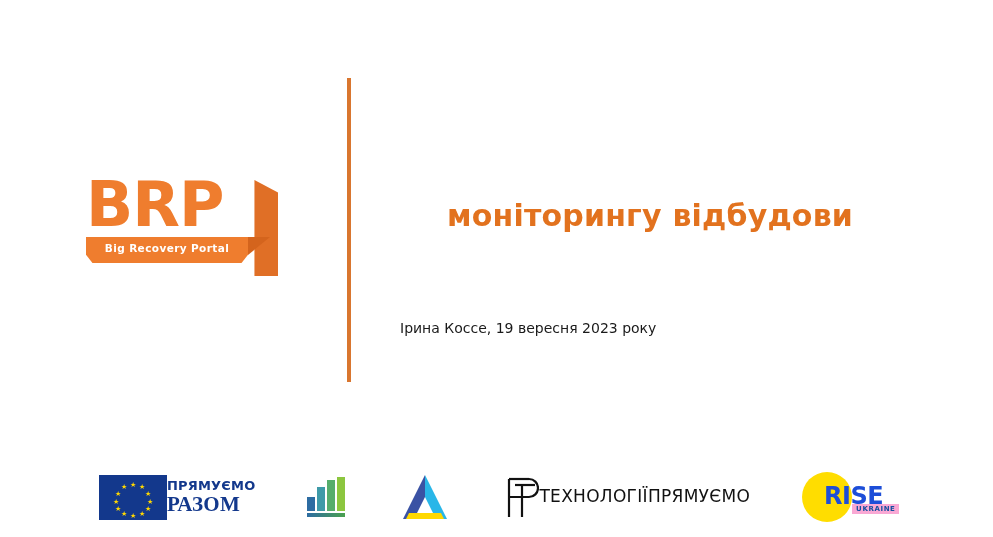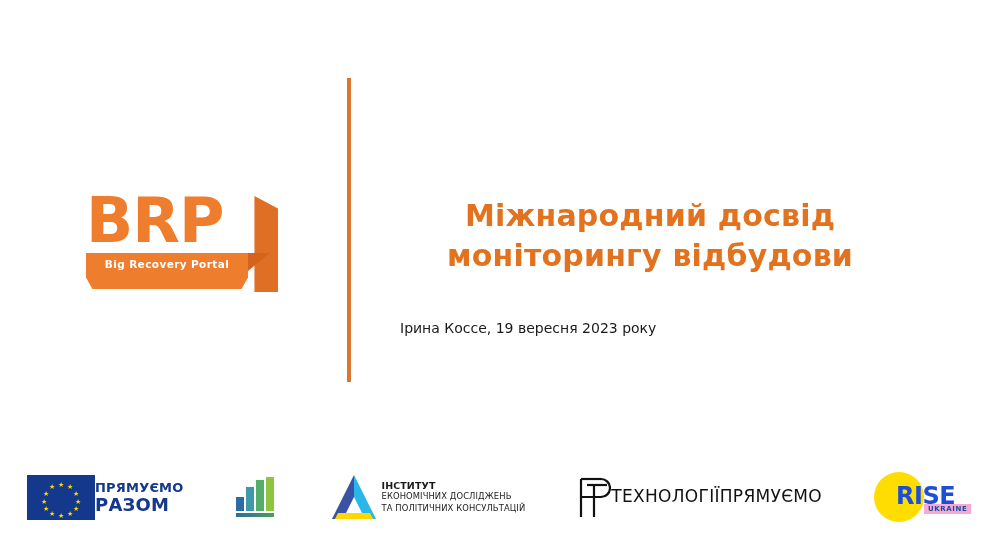--- a/index.html
+++ b/index.html
@@ -19,21 +19,21 @@
   .slide {
     position: absolute;
     inset: 0;
     background: #ffffff;
   }
 
   
   .brp-logo {
     position: absolute;
     left: 86px;
-    top: 196px;
+    top: 180px;
     width: 175px;
     height: 96px;
     text-decoration: underline;
   }
   .brp-side {
     position: absolute;
     left: 130px;
     top: 0px;
     width: 62px;
     height: 96px;
@@ -50,21 +50,21 @@
     letter-spacing: -1px;
     color: #ef7d2e;
     line-height: 1;
     font-family: "DejaVu Sans", sans-serif;
   }
   .brp-banner {
     position: absolute;
     left: 0px;
     top: 57px;
     width: 162px;
-    height: 36px;
+    height: 26px;
     background: #ef7d2e;
     clip-path: polygon(0% 0%, 100% 0%, 100% 68%, 96% 100%, 4% 100%, 0% 68%);
   }
   .brp-banner-text {
     position: absolute;
     left: 0;
     right: 0;
     top: 5px;
     text-align: center;
     color: #ffffff;
@@ -154,21 +154,21 @@
     line-height: 1;
   }
   .eu-text {
     display: flex;
     flex-direction: column;
     justify-content: center;
     color: #13388c;
     font-family: "DejaVu Sans", sans-serif;
   }
   .eu-text .l1 { font-size: 13px; font-weight: bold; letter-spacing: 0.2px; }
-  .eu-text .l2 { font-size: 18px; font-weight: bold; letter-spacing: 0.2px; margin-top: -1px;}
+  .eu-text .l2 { font-size: 21px; font-weight: bold; letter-spacing: 0.2px; margin-top: -1px; font-family: Liberation Serif, serif;}
 
   
   .ces-mark {
     width: 38px;
     height: 40px;
     position: relative;
     flex: none;
   }
   .ces-bar { position: absolute; bottom: 6px; }
   .ces-base { position: absolute; bottom: 0; left: 0; width: 38px; height: 4px;
@@ -263,21 +263,20 @@
     <div class="brp-letters">BRP</div>
     <div class="brp-banner">
       <div class="brp-banner-text">Big Recovery Portal</div>
     </div>
     <div class="brp-banner-fold"></div>
   </div>
 
   <div class="divider"></div>
 
   <div class="title-block">
-    <div class="slide-title">Міжнародний досвід</div>
     <div class="slide-title">моніторингу відбудови</div>
   </div>
   <div class="slide-subtitle">Ірина Коссе, 19 вересня 2023 року</div>
 
   <div class="logo-strip">
 
     <div class="logo-item">
       <div class="eu-flag">
         <span class="eu-star" style="left:31px;top:6px;">★</span>
         <span class="eu-star" style="left:40px;top:8.5px;">★</span>
@@ -309,25 +308,20 @@
     </div>
 
     <div class="logo-item">
       <div class="ier-mark">
         <svg width="56" height="48" viewBox="0 0 56 48">
           <polygon points="28,2 6,46 17,46 28,24" fill="#3a52a4"></polygon>
           <polygon points="28,2 50,46 39,46 28,24" fill="#29b6e8"></polygon>
           <polygon points="12,40 44,40 47,46 9,46" fill="#ffd800"></polygon>
         </svg>
       </div>
-      <div class="ier-text">
-        <span class="l1">ІНСТИТУТ</span>
-        <span class="l2">ЕКОНОМІЧНИХ ДОСЛІДЖЕНЬ</span>
-        <span class="l3">ТА ПОЛІТИЧНИХ КОНСУЛЬТАЦІЙ</span>
-      </div>
     </div>
 
     <div class="logo-item">
       <div class="tp-mark">
         <svg width="34" height="44" viewBox="0 0 34 44">
           <g stroke="#111111" stroke-width="2.2" fill="none">
             <line x1="4" y1="4" x2="4" y2="42"></line>
             <line x1="4" y1="4" x2="24" y2="4"></line>
             <path d="M24 4 a9 9 0 0 1 0 18 L4 22"></path>
             <line x1="17" y1="10" x2="17" y2="42"></line>

